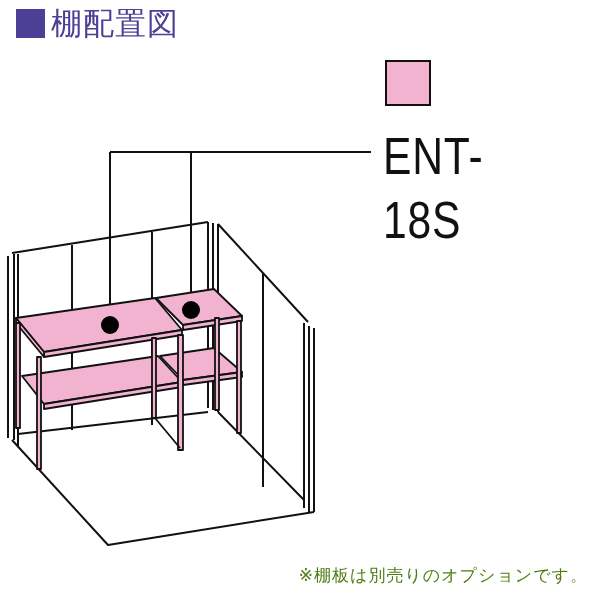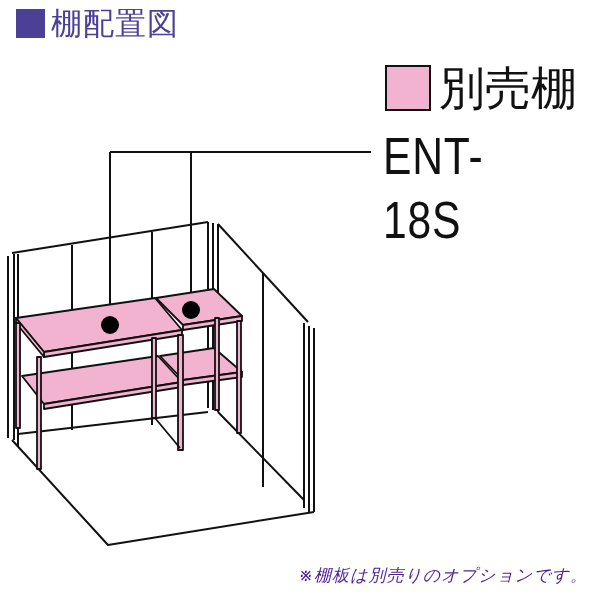--- a/index.html
+++ b/index.html
@@ -4,34 +4,33 @@
 <style>
   html, body { margin: 0; padding: 0; background: #ffffff; }
   body { width: 600px; height: 600px; position: relative; overflow: hidden; font-family: "DejaVu Sans", sans-serif; }
   .title { position: absolute; left: 8px; top: 3px; display: flex; align-items: center; gap: 6px; padding-left: 8px; }
   .title-square { width: 29px; height: 29px; background: #4b3f96; }
   .title-text { font-size: 31px; color: #4b3f96; letter-spacing: 1px; line-height: 40px; }
   .legend { position: absolute; left: 385px; top: 60px; display: flex; align-items: center; gap: 8px; }
   .legend-swatch { width: 46px; height: 46px; background: #f2b3d1; border: 2px solid #111; box-sizing: border-box; }
   .legend-text { font-size: 46px; color: #111; line-height: 56px; }
   .model { position: absolute; left: 383px; top: 124px; font-family: "Liberation Sans", sans-serif; font-size: 52px; color: #111; letter-spacing: 1px; line-height: 64px; transform: scaleX(0.82); transform-origin: left top; }
-  .note { position: absolute; right: 12px; top: 562px; font-size: 17px; color: #4c1d95; letter-spacing: 1px; line-height: 26px; font-style: italic; }
+  .note { position: absolute; right: 12px; top: 562px; font-size: 17px; color: #4d7c0f; letter-spacing: 1px; line-height: 26px; }
   svg.diagram { position: absolute; left: 0; top: 0; }
 </style>
 </head>
 <body>
 
 <div class="title">
   <div class="title-square"></div>
   <span class="title-text">棚配置図</span>
 </div>
 
 <div class="legend">
   <div class="legend-swatch"></div>
-  <span class="legend-text">別売棚</span>
 </div>
 <div class="model">ENT-18S</div>
 
 <svg class="diagram" width="600" height="600" viewBox="0 0 600 600">
   <g fill="none" stroke="#111" stroke-width="2" stroke-linejoin="round">
 
     <path d="M110 152 L371 152"></path>
     <path d="M110 152 L110 322"></path>
     <path d="M191 152 L191 310"></path>
 

